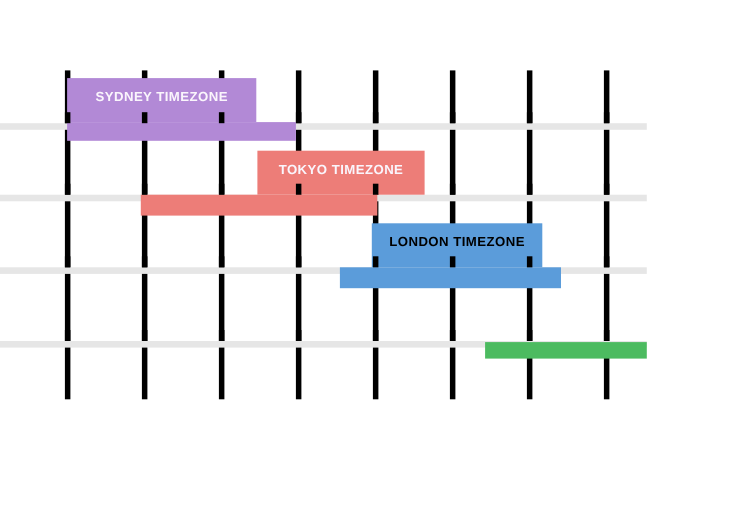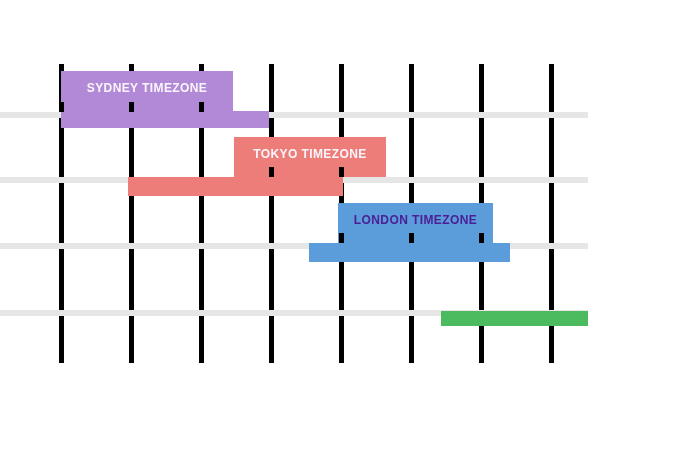--- a/index.html
+++ b/index.html
@@ -41,21 +41,21 @@
     <div class="hline" style="top: 310px; width: 678px; height: 6px; background: rgb(230, 230, 230);"></div>
     <div class="tz-block" style="left: 61px; top: 71px; width: 172px; height: 40px; background: rgb(178, 137, 214);">
       <span class="tz-label" style="color: rgb(250, 245, 252);">SYDNEY TIMEZONE</span>
     </div>
     <div class="tz-strip" style="left: 61px; top: 111px; width: 208px; height: 17px; background: rgb(178, 137, 214);"></div>
     <div class="tz-block" style="left: 234px; top: 137px; width: 152px; height: 40px; background: rgb(237, 125, 120);">
       <span class="tz-label" style="color: rgb(250, 245, 252);">TOKYO TIMEZONE</span>
     </div>
     <div class="tz-strip" style="left: 128px; top: 177px; width: 215px; height: 19px; background: rgb(237, 125, 120);"></div>
     <div class="tz-block" style="left: 338px; top: 203px; width: 155px; height: 40px; background: rgb(91, 156, 218);">
-      <span class="tz-label" style="color: #4c1d95;">LONDON TIMEZONE</span>
+      <span class="tz-label" style="color: #000000;">LONDON TIMEZONE</span>
     </div>
     <div class="tz-strip" style="left: 309px; top: 243px; width: 201px; height: 19px; background: rgb(91, 156, 218);"></div>
     <div class="tz-strip" style="left: 441px; top: 311px; width: 200px; height: 15px; background: rgb(76, 187, 96);"></div>
     <div class="tick" style="left: 59px; top: 102px; width: 5px; height: 10px; background: rgb(0, 0, 0);"></div>
     <div class="tick" style="left: 129px; top: 102px; width: 5px; height: 10px; background: rgb(0, 0, 0);"></div>
     <div class="tick" style="left: 199px; top: 102px; width: 5px; height: 10px; background: rgb(0, 0, 0);"></div>
     <div class="tick" style="left: 269px; top: 102px; width: 5px; height: 10px; background: rgb(0, 0, 0);"></div>
     <div class="tick" style="left: 339px; top: 102px; width: 5px; height: 10px; background: rgb(0, 0, 0);"></div>
     <div class="tick" style="left: 409px; top: 102px; width: 5px; height: 10px; background: rgb(0, 0, 0);"></div>
     <div class="tick" style="left: 479px; top: 102px; width: 5px; height: 10px; background: rgb(0, 0, 0);"></div>

